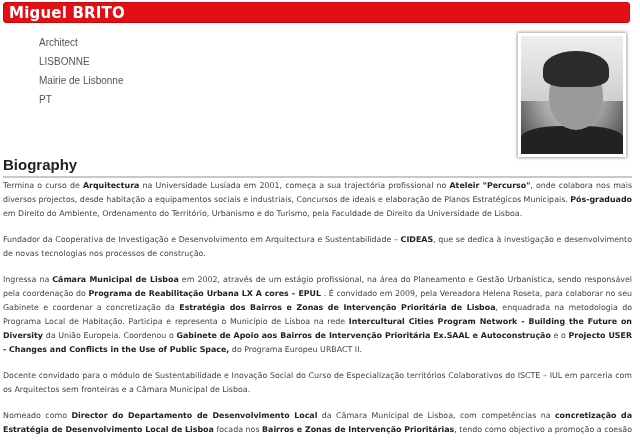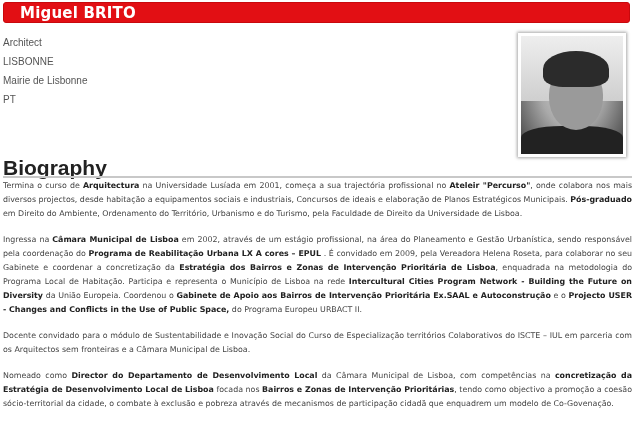--- a/index.html
+++ b/index.html
@@ -11,30 +11,30 @@
       position: relative;
     }
     .header-bar {
       position: absolute; left: 3px; top: 2px; width: 627px; height: 21px;
       background: #e20f14;
       border: 1px solid #c8090d;
       border-radius: 3px;
       box-sizing: border-box;
     }
     .header-title {
-      position: absolute; left: 16px; top: 1px;
+      position: absolute; left: 5px; top: 1px;
       font-family: "DejaVu Sans", sans-serif;
       font-weight: bold; font-size: 15px; line-height: 18px;
       color: #ffffff; letter-spacing: 0.2px;
     }
     .info {
       position: absolute; left: 3px; top: 33px;
       font-size: 10px; color: #555555;
     }
-    .info div { height: 19px; line-height: 19px; }
+    .info div { height: 19px; line-height: 19px; margin-left: 36px; }
     .photo-frame {
       position: absolute; left: 518px; top: 33px; width: 108px; height: 124px;
       background: #ffffff;
       box-shadow: 0 0 3px 1px rgba(0,0,0,0.35);
       box-sizing: border-box; padding: 3px;
     }
     .photo {
       width: 100%; height: 100%;
       background: radial-gradient(ellipse at 50% 40%, #d9d9d9 0%, #a9a9a9 45%, #3a3a3a 100%);
       position: relative; overflow: hidden;
@@ -50,21 +50,21 @@
     .photo .face {
       position: absolute; left: 28px; top: 30px; width: 54px; height: 64px;
       background: #9a9a9a; border-radius: 45% 45% 50% 50%;
     }
     .photo .shirt {
       position: absolute; left: 0; bottom: 0; width: 100%; height: 28px;
       background: #222222; border-radius: 40% 40% 0 0;
     }
     .section-title {
       position: absolute; left: 3px; top: 156px;
-      font-size: 21px; font-weight: bold; color: #222222;
+      font-size: 15px; font-weight: bold; color: #222222;
     }
     .section-rule {
       position: absolute; left: 3px; top: 176px; width: 629px; height: 2px;
       background: #c8c8c8;
     }
     .bio {
       position: absolute; left: 3px; top: 179px; width: 629px;
       font-family: "DejaVu Sans", sans-serif;
       font-size: 7.9px; line-height: 14px; color: #444444;
       text-align: justify;
@@ -93,16 +93,17 @@
     <div class="face"></div>
     <div class="hair"></div>
   </div>
 </div>
 
 <div class="section-title">Biography</div>
 <div class="section-rule"></div>
 
 <div class="bio" id="bio">
     <p><span>Termina o curso de </span><b>Arquitectura</b><span> na Universidade Lusíada em 2001, começa a sua trajectória profissional no </span><b>Ateleir "Percurso"</b><span>, onde colabora nos mais diversos projectos, desde habitação a equipamentos sociais e industriais, Concursos de ideais e elaboração de Planos Estratégicos Municipais. </span><b>Pós-graduado</b><span> em Direito do Ambiente, Ordenamento do Território, Urbanismo e do Turismo, pela Faculdade de Direito da Universidade de Lisboa.</span></p>
+    <p><span>Fundador da Cooperativa de Investigação e Desenvolvimento em Arquitectura e Sustentabilidade – </span><b>CIDEAS</b><span>, que se dedica à investigação e desenvolvimento de novas tecnologias nos processos de construção.</span></p>
     <p><span>Ingressa na </span><b>Câmara Municipal de Lisboa</b><span> em 2002, através de um estágio profissional, na área do Planeamento e Gestão Urbanística, sendo responsável pela coordenação do </span><b>Programa de Reabilitação Urbana LX A cores – EPUL</b><span> . É convidado em 2009, pela Vereadora Helena Roseta, para colaborar no seu Gabinete e coordenar a concretização da </span><b>Estratégia dos Bairros e Zonas de Intervenção Prioritária de Lisboa</b><span>, enquadrada na metodologia do Programa Local de Habitação. Participa e representa o Município de Lisboa na rede </span><b>Intercultural Cities Program Network - Building the Future on Diversity</b><span> da União Europeia. Coordenou o </span><b>Gabinete de Apoio aos Bairros de Intervenção Prioritária Ex.SAAL e Autoconstrução</b><span> e o </span><b>Projecto USER - Changes and Conflicts in the Use of Public Space,</b><span> do Programa Europeu URBACT II.</span></p>
     <p><span>Docente convidado para o módulo de Sustentabilidade e Inovação Social do Curso de Especialização territórios Colaborativos do ISCTE – IUL em parceria com os Arquitectos sem fronteiras e a Câmara Municipal de Lisboa.</span></p>
     <p><span>Nomeado como </span><b>Director do Departamento de Desenvolvimento Local</b><span> da Câmara Municipal de Lisboa, com competências na </span><b>concretização da Estratégia de Desenvolvimento Local de Lisboa</b><span> focada nos </span><b>Bairros e Zonas de Intervenção Prioritárias</b><span>, tendo como objectivo a promoção a coesão sócio-territorial da cidade, o combate à exclusão e pobreza através de mecanismos de participação cidadã que enquadrem um modelo de Co-Govenação.</span></p>
   </div>
 
 </body></html>

